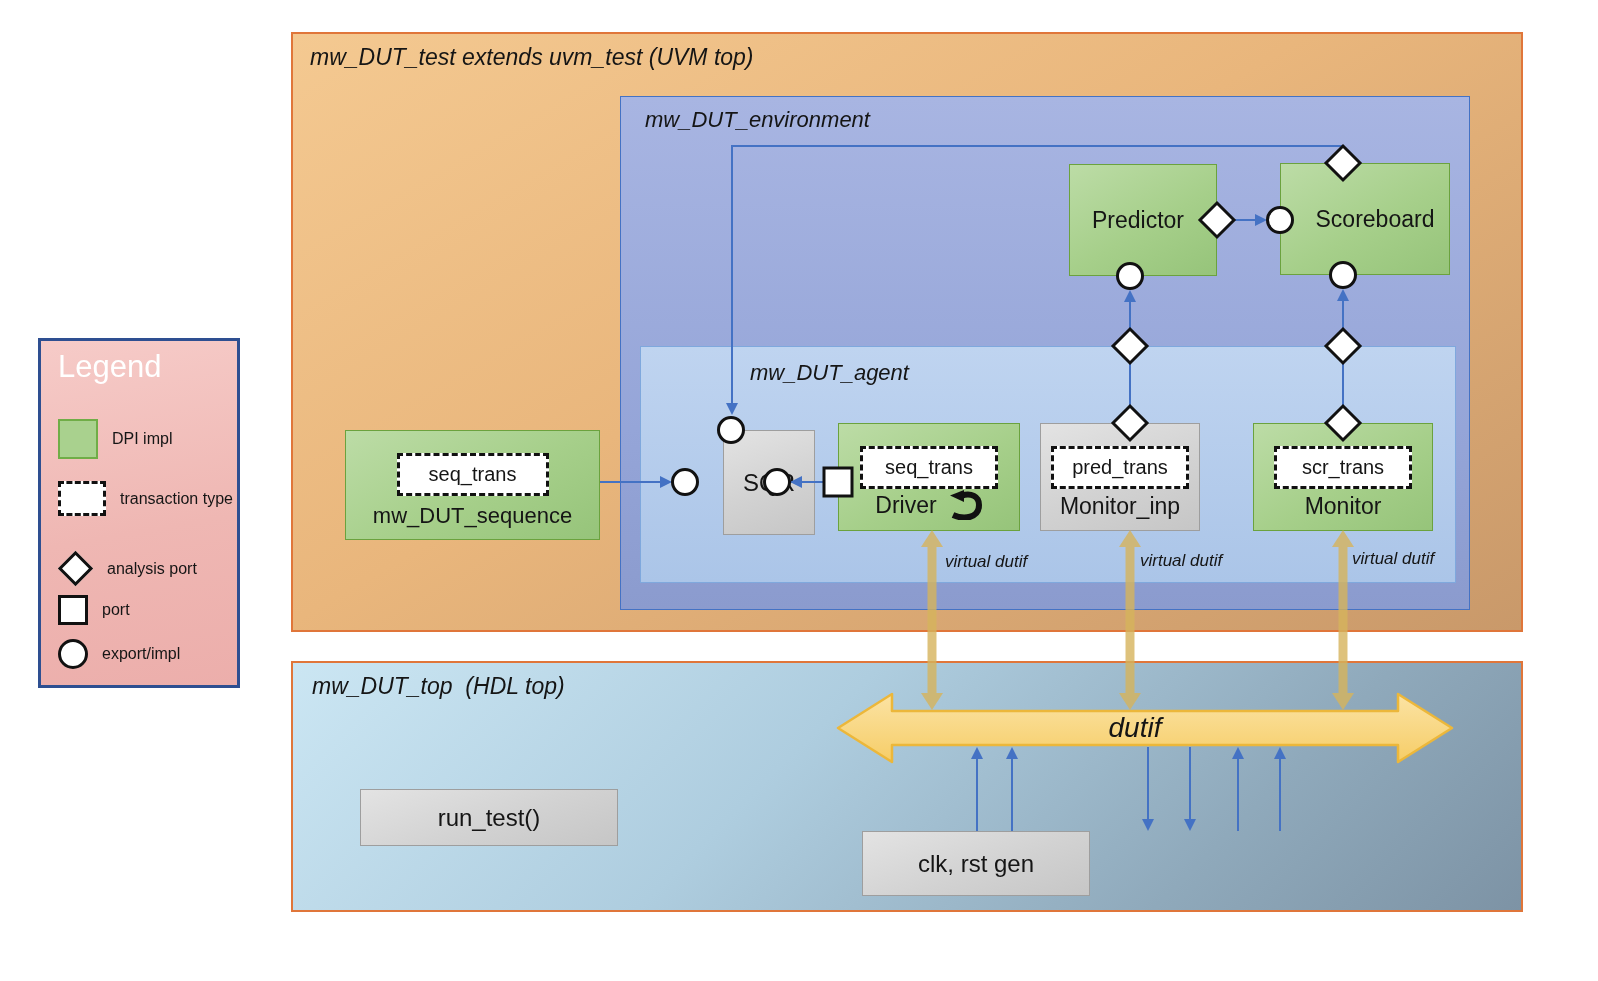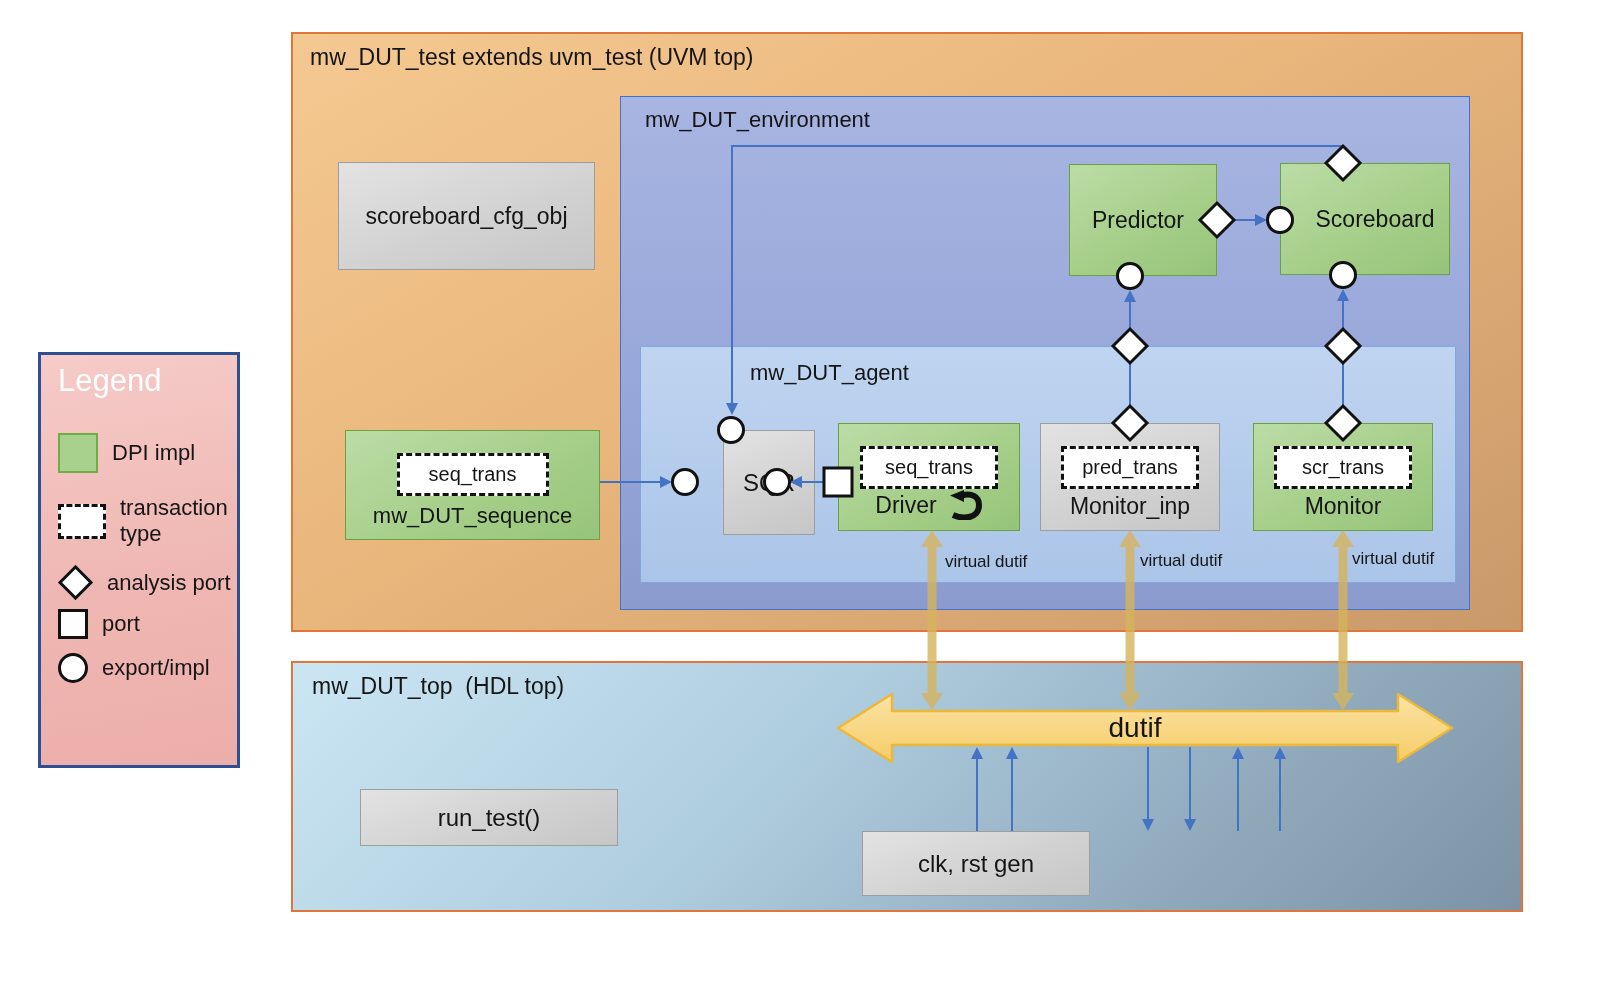--- a/index.html
+++ b/index.html
@@ -1,34 +1,34 @@
 <!DOCTYPE html>
 <html><head>
 <meta charset="utf-8">
 <style>
   html,body{margin:0;padding:0;background:#ffffff;}
   #canvas{position:relative;width:1598px;height:981px;background:#ffffff;overflow:hidden;
           font-family:"Liberation Sans",sans-serif;color:#151515;}
   .abs{position:absolute;box-sizing:border-box;}
-  .lbl{position:absolute;box-sizing:border-box;color:#151515;white-space:pre;}
+  .lbl{position:absolute;box-sizing:border-box;color:#151515;white-space:pre;font-style:italic;}
 
   
   .uvm-top-box{left:291px;top:32px;width:1232px;height:600px;
      background:linear-gradient(150deg,#f4c991 0%,#e9b67c 45%,#c9996a 100%);
      border:2px solid #e0763a;}
   .env-box{left:620px;top:96px;width:850px;height:514px;
      background:linear-gradient(180deg,#a8b5e2 0%,#95a5d8 65%,#8b9bce 100%);
      border:1.5px solid #4472c4;}
   .agent-box{left:640px;top:346px;width:816px;height:237px;
      background:linear-gradient(180deg,#bfd4f0 0%,#abc5e8 100%);
      border:1.5px solid #7fa8dd;}
   .hdl-box{left:291px;top:661px;width:1232px;height:251px;
      background:linear-gradient(135deg,#cbe6f3 0%,#aecddf 40%,#8fa9bb 75%,#7d93a5 100%);
      border:2px solid #e0763a;}
-  .legend-box{left:38px;top:352px;width:202px;height:416px;
+  .legend-box{left:38px;top:338px;width:202px;height:350px;
      background:linear-gradient(170deg,#f6cbc8 0%,#efb7b3 55%,#ecaeab 100%);
      border:3px solid #2e4f91;}
 
   
   .green{background:linear-gradient(150deg,#bcdca6 0%,#a6cf8a 55%,#96c47a 100%);
          border:1.5px solid #6ba23e;}
   .gray{background:linear-gradient(160deg,#e3e3e3 0%,#d2d2d2 55%,#c6c6c6 100%);
         border:1.5px solid #9e9e9e;}
   .trans{position:absolute;background:#ffffff;border:3px dashed #111111;
          display:flex;align-items:center;justify-content:center;
@@ -37,21 +37,21 @@
   .center-label{position:absolute;inset:0;display:flex;align-items:center;
                 justify-content:center;font-size:23px;}
   .comp-label{position:absolute;left:0;right:0;bottom:10px;text-align:center;font-size:23px;}
 
   
   .title{font-size:23px;}
 
   
   .legend-title{position:absolute;left:17px;top:8px;font-size:31px;color:#ffffff;}
   .legend-row{position:absolute;left:17px;display:flex;align-items:center;gap:14px;}
-  .legend-label{font-size:22px;color:#151515;}
+  .legend-label{font-size:16px;color:#151515;}
   .sw-green{width:40px;height:40px;background:#a9d18e;border:2px solid #70ad47;box-sizing:border-box;}
   .sw-dash{width:48px;height:35px;background:#fff;border:3px dashed #111;box-sizing:border-box;}
   .sw-diamond{width:25px;height:25px;background:#fff;border:3px solid #111;transform:rotate(45deg);margin:5px;box-sizing:border-box;}
   .sw-square{width:30px;height:30px;background:#fff;border:3px solid #111;box-sizing:border-box;}
   .sw-circle{width:30px;height:30px;background:#fff;border:3px solid #111;border-radius:50%;box-sizing:border-box;}
   .wrap2{white-space:normal;width:120px;line-height:1.2;}
 
   .driver-row{display:flex;align-items:center;justify-content:center;gap:10px;}
 
   #overlay{position:absolute;left:0;top:0;width:1598px;height:981px;z-index:5;pointer-events:none;}
@@ -90,23 +90,20 @@
     <div class="legend-row" style="top:254px;">
       <div class="sw-square"></div>
       <div class="legend-label">port</div>
     </div>
     <div class="legend-row" style="top:298px;">
       <div class="sw-circle"></div>
       <div class="legend-label">export/impl</div>
     </div>
   </div>
 
-  <div class="abs gray" style="left:338px;top:162px;width:257px;height:108px;">
-    <div class="center-label">scoreboard_cfg_obj</div>
-  </div>
 
   <div class="abs green" style="left:345px;top:430px;width:255px;height:110px;">
     <div class="trans" style="width:146px;">seq_trans</div>
     <div class="comp-label" style="font-size:22px;">mw_DUT_sequence</div>
   </div>
 
   <div class="abs gray" style="left:723px;top:430px;width:92px;height:105px;">
     <div class="center-label" style="font-size:24px;">SQR</div>
   </div>
 
@@ -114,21 +111,21 @@
     <div class="trans">seq_trans</div>
     <div class="comp-label driver-row">
       <span>Driver</span>
       <svg width="36" height="30" viewBox="0 0 36 30">
         <path d="M6 25 C 17 30 32 28 32 15 C 32 6 24 3 15 5.5" fill="none" stroke="#111" stroke-width="6"></path>
         <polygon points="17,0 17,12 3,5.5" fill="#111"></polygon>
       </svg>
     </div>
   </div>
 
-  <div class="abs gray" style="left:1040px;top:423px;width:180px;height:108px;">
+  <div class="abs gray" style="left:1040px;top:423px;width:160px;height:108px;">
     <div class="trans">pred_trans</div>
     <div class="comp-label">Monitor_inp</div>
   </div>
 
   <div class="abs green" style="left:1253px;top:423px;width:180px;height:108px;">
     <div class="trans">scr_trans</div>
     <div class="comp-label">Monitor</div>
   </div>
 
   <div class="abs green" style="left:1069px;top:164px;width:148px;height:112px;">

